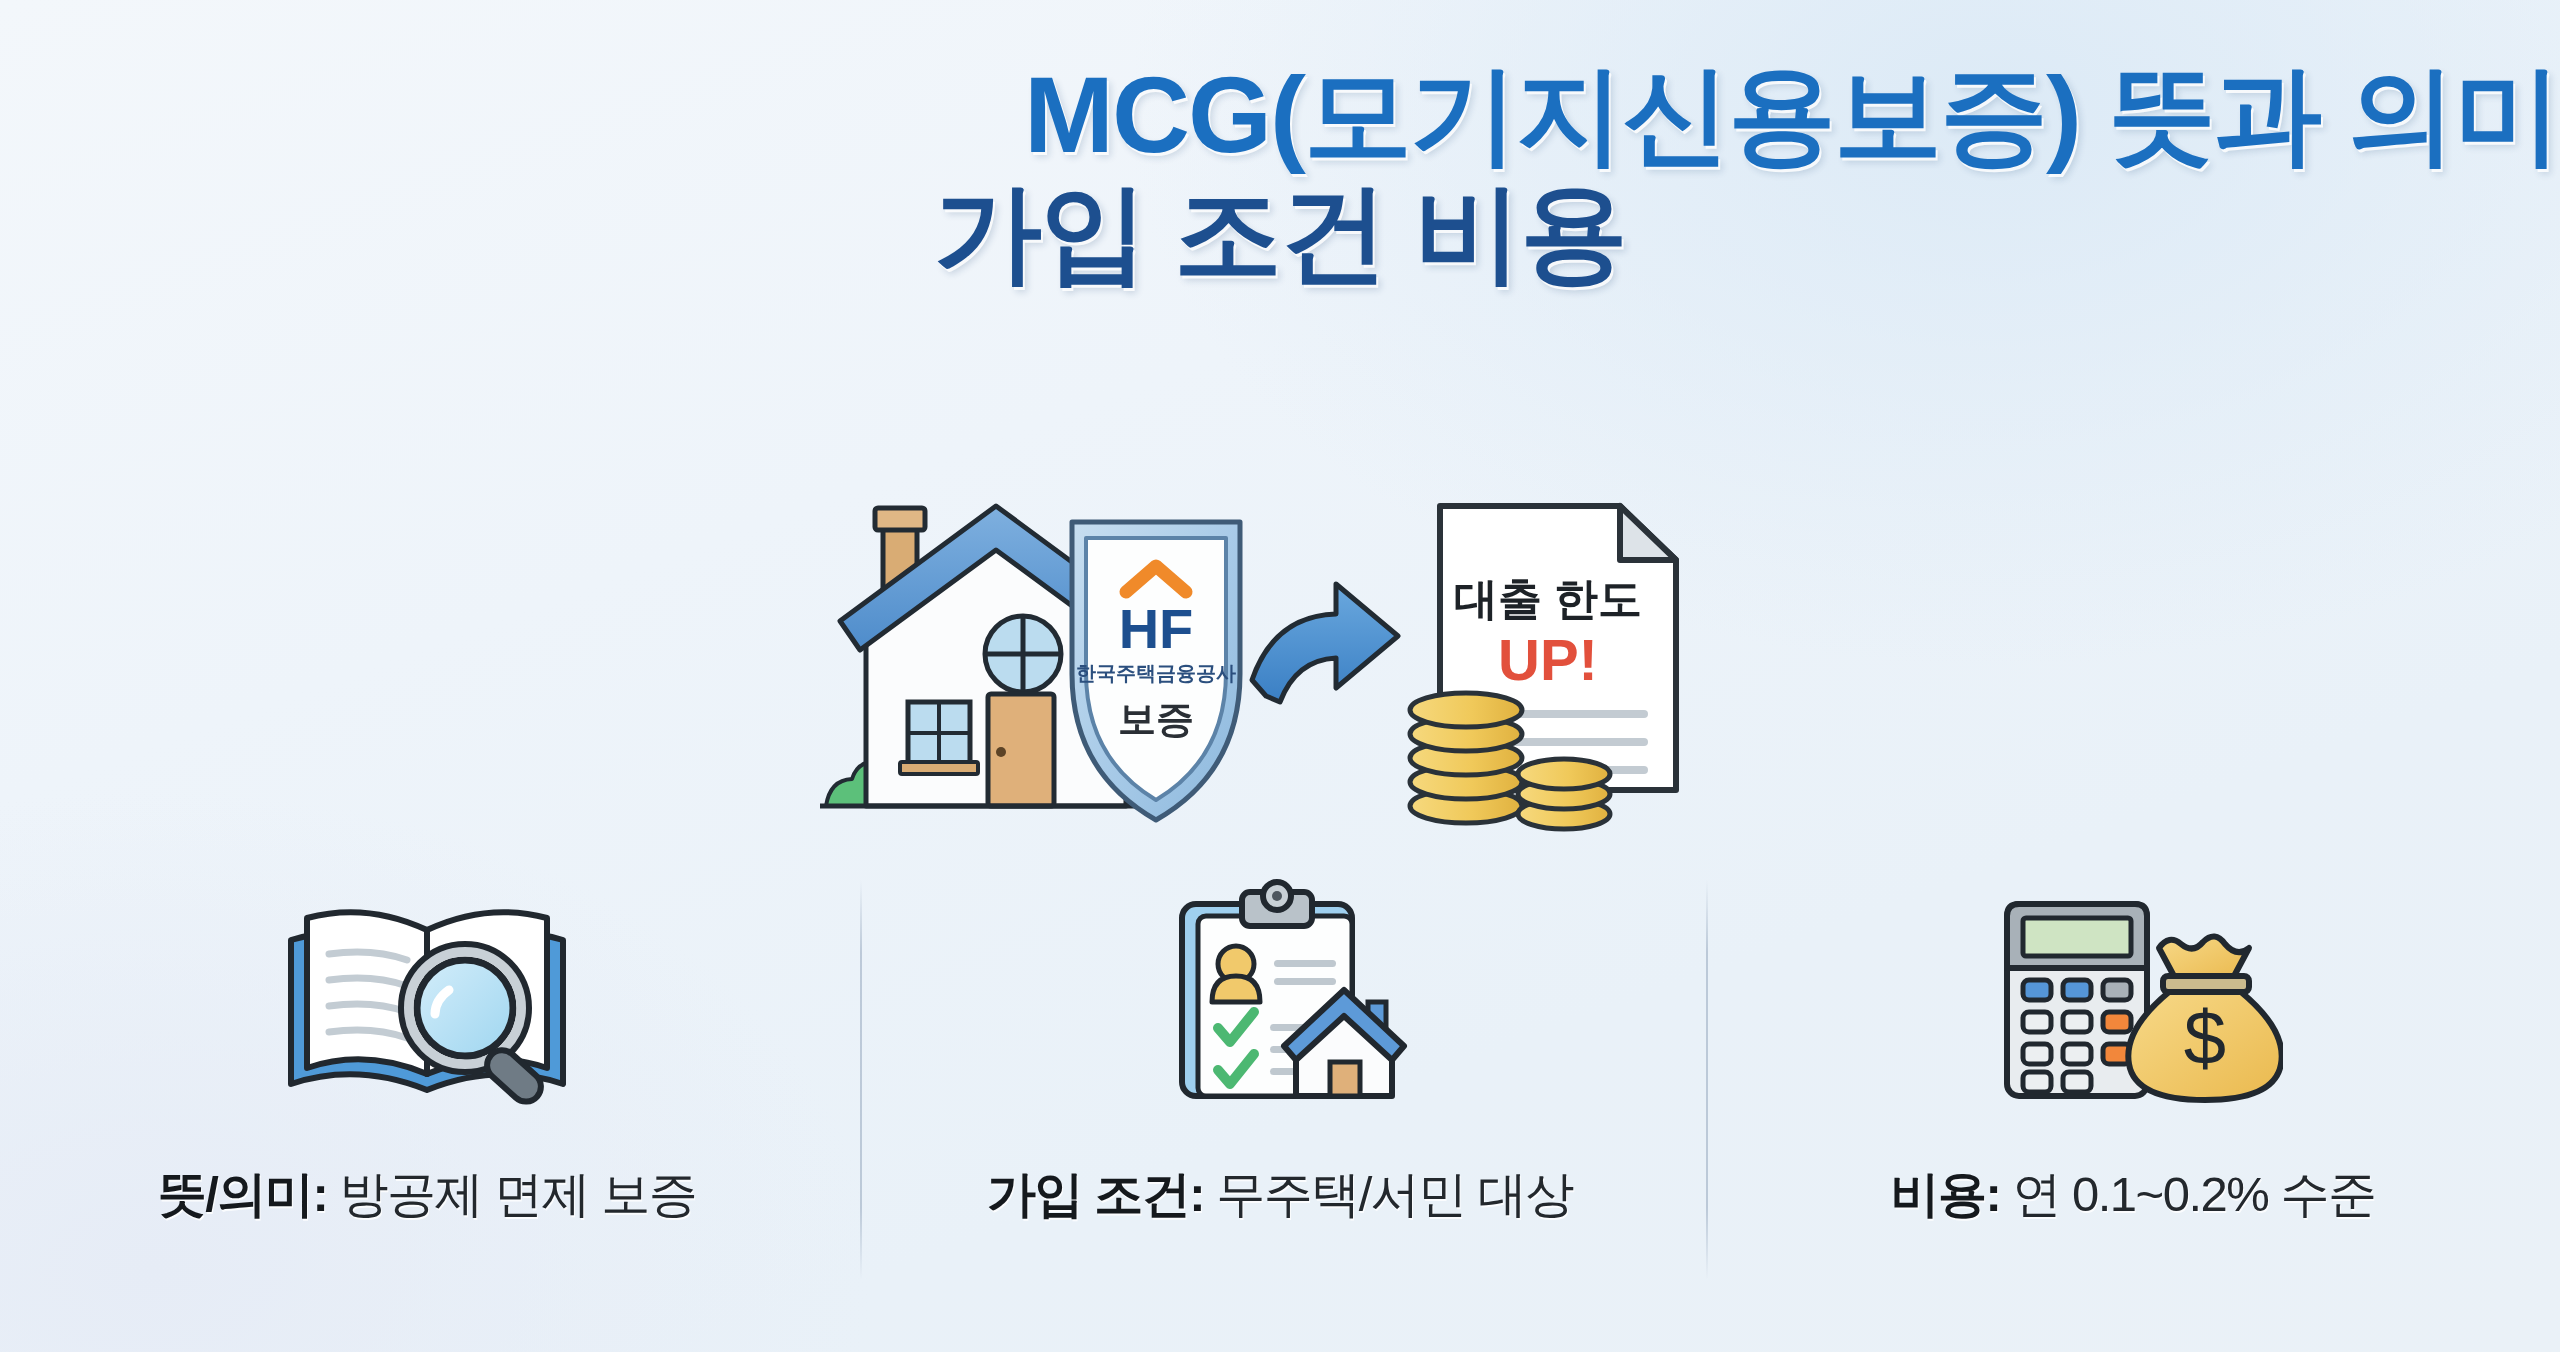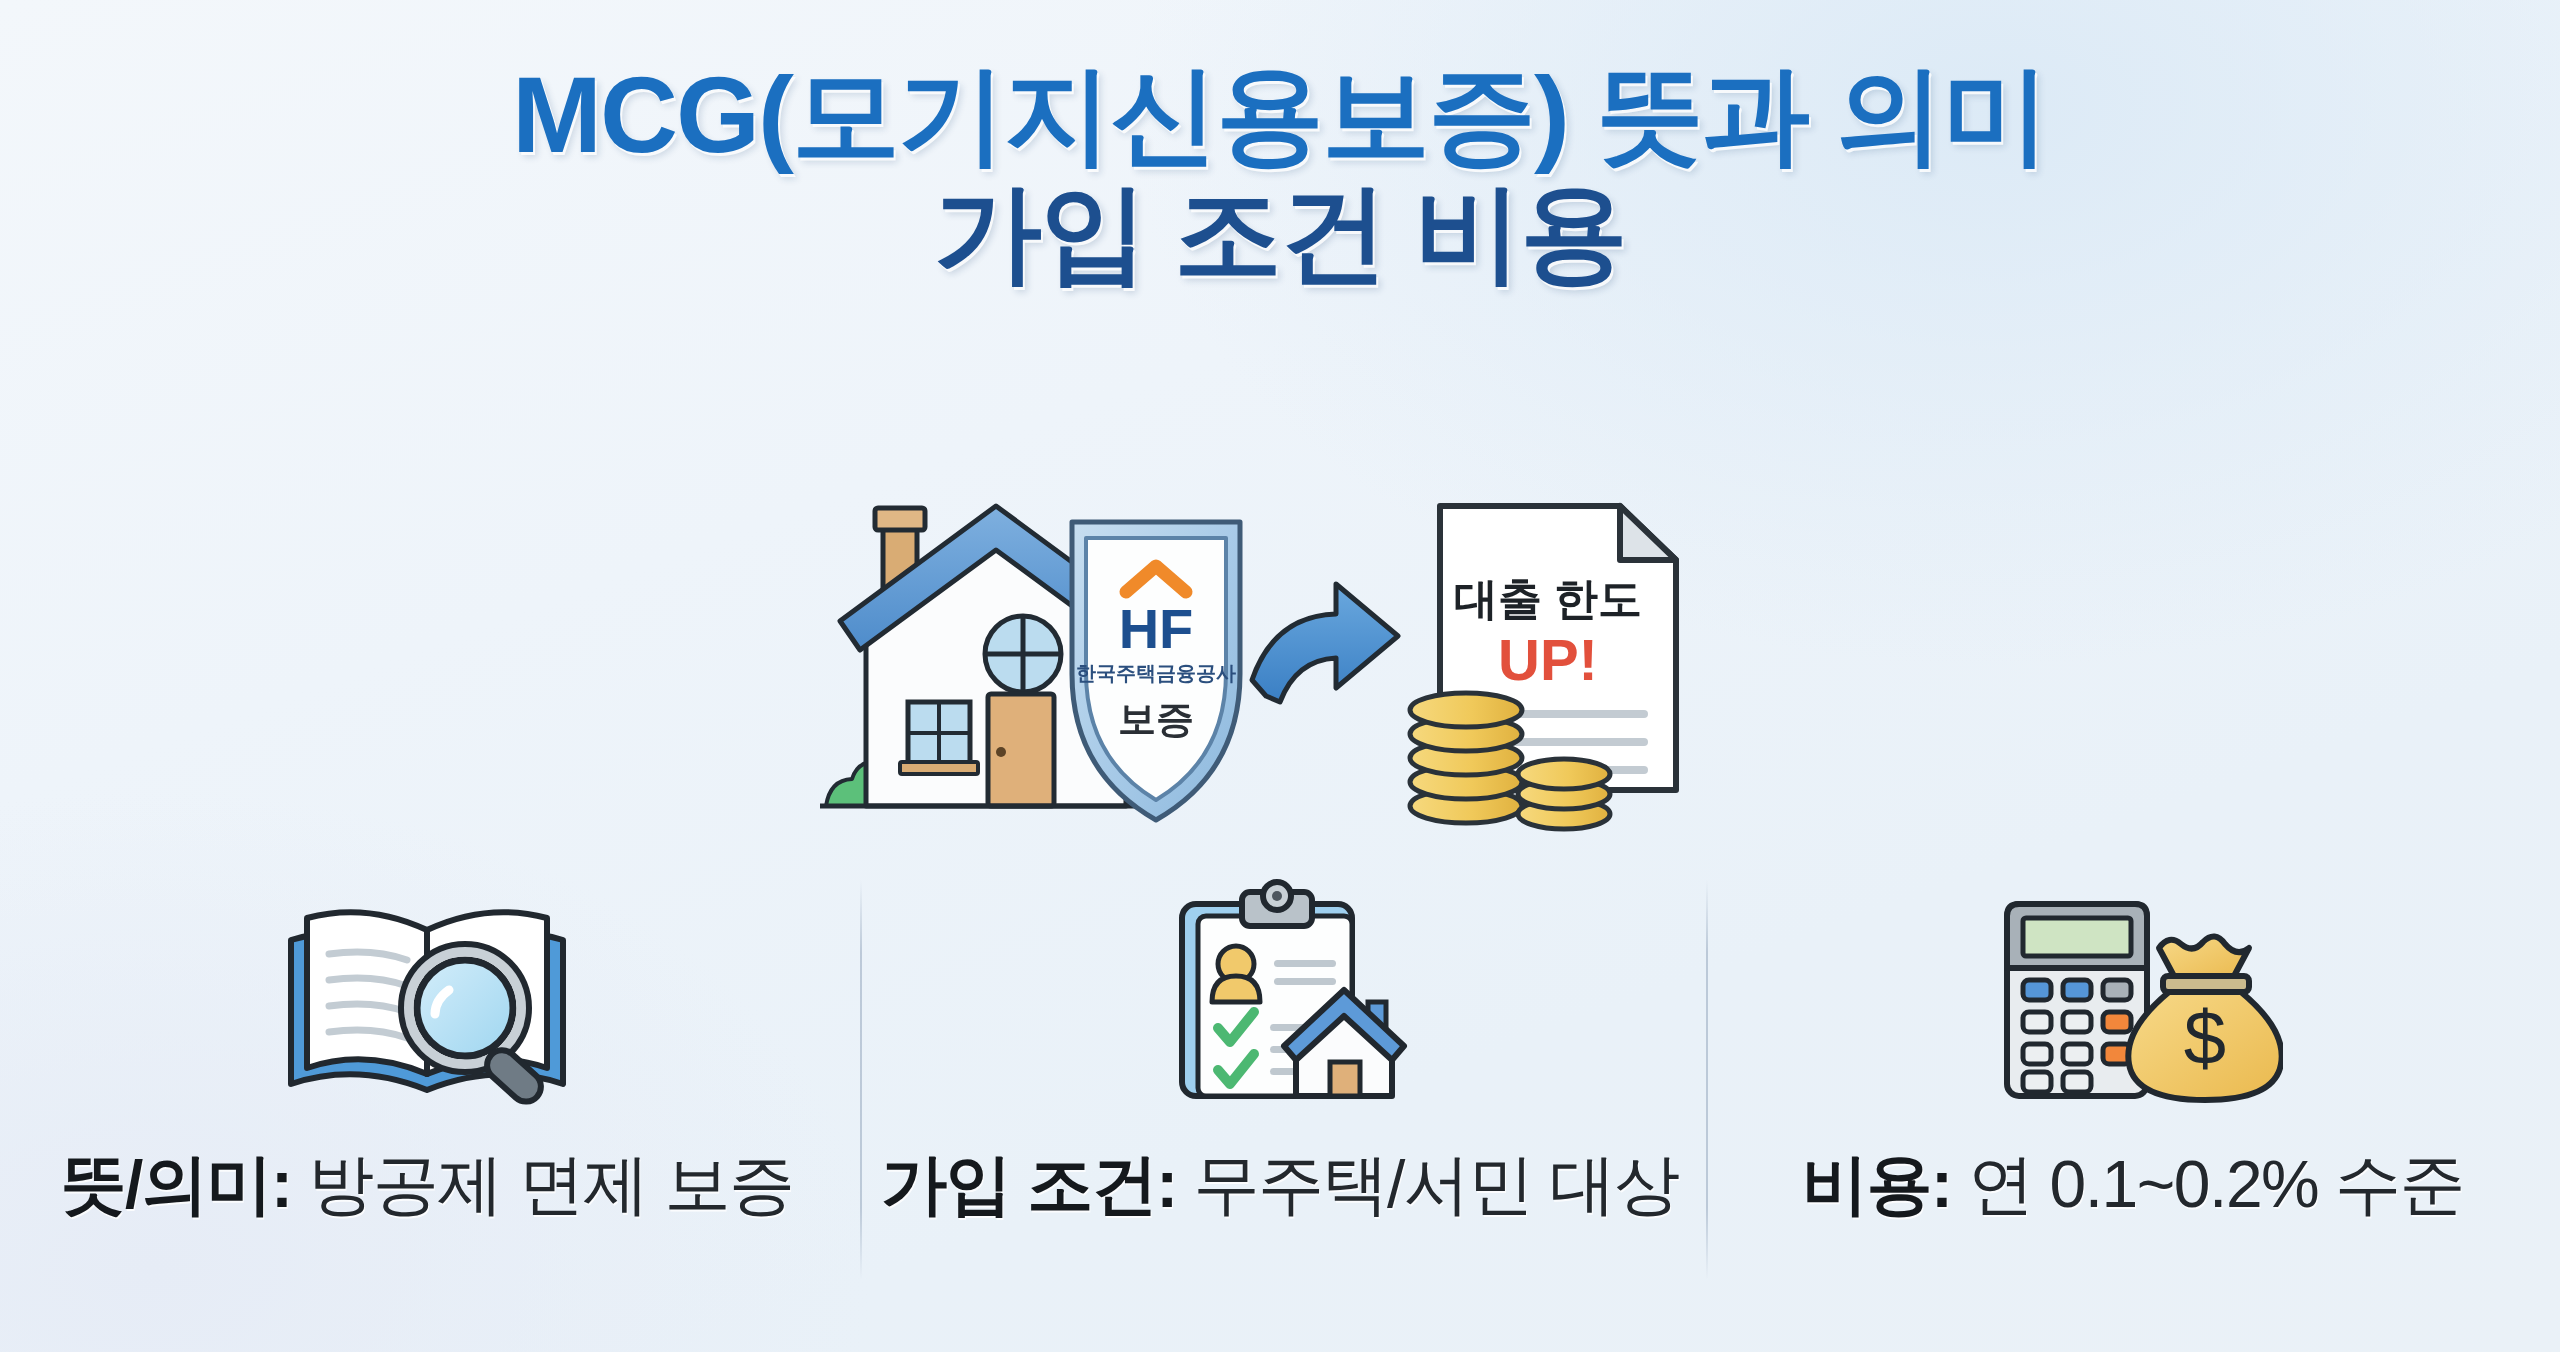--- a/index.html
+++ b/index.html
@@ -38,20 +38,21 @@
     font-family: "Liberation Sans", "DejaVu Sans", sans-serif;
     font-weight: 700;
     letter-spacing: -2px;
     line-height: 1.06;
     white-space: nowrap;
   }
   .title-line-1 {
     font-size: 108px;
     color: #1b6fc0;
     text-shadow: 2px 3px 0 rgba(255,255,255,0.85), 4px 5px 7px rgba(20,60,110,0.16);
+    text-align: right;
   }
   .title-line-2 {
     font-size: 108px;
     color: #1d4f8f;
     margin-top: 4px;
     text-shadow: 2px 3px 0 rgba(255,255,255,0.85), 4px 5px 7px rgba(20,60,110,0.18);
   }
 
   
   .hero {
@@ -97,22 +98,22 @@
     background: linear-gradient(to bottom,
       rgba(150,168,190,0) 0%,
       rgba(150,168,190,0.55) 18%,
       rgba(150,168,190,0.55) 82%,
       rgba(150,168,190,0) 100%);
   }
   .divider.d1 { left: 860px; }
   .divider.d2 { left: 1706px; }
 
   .card-caption {
-    margin-top: 20px;
-    font-size: 66px;
+    margin-top: 40px;
+    font-size: 49px;
     line-height: 1.2;
     color: #1f2327;
     white-space: nowrap;
     letter-spacing: -1.5px;
     text-shadow: 1px 2px 0 rgba(255,255,255,0.8);
   }
   .cap-label { font-weight: 700; color: #15191d; }
   .cap-value { font-weight: 400; color: #23282d; }
 </style>
 </head>

